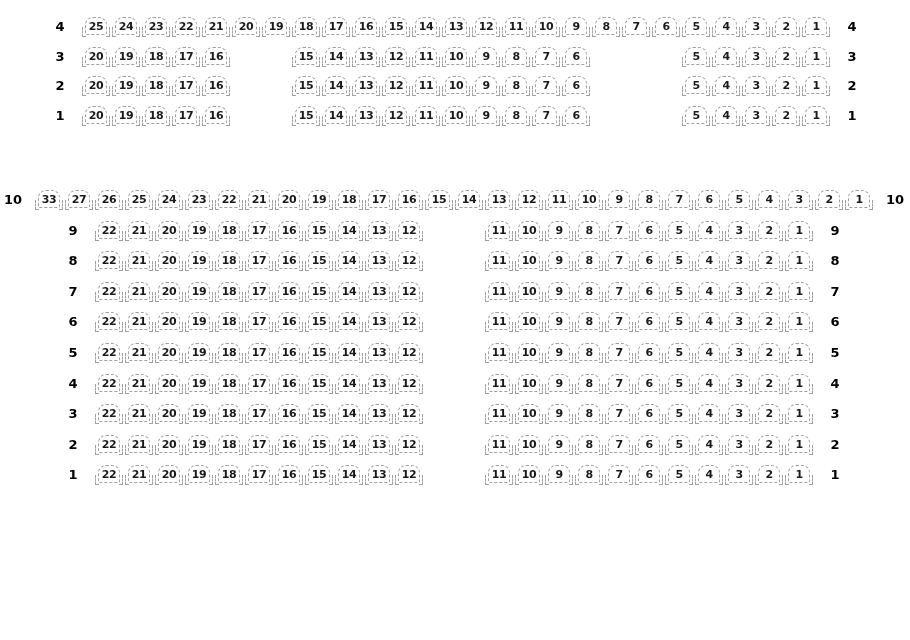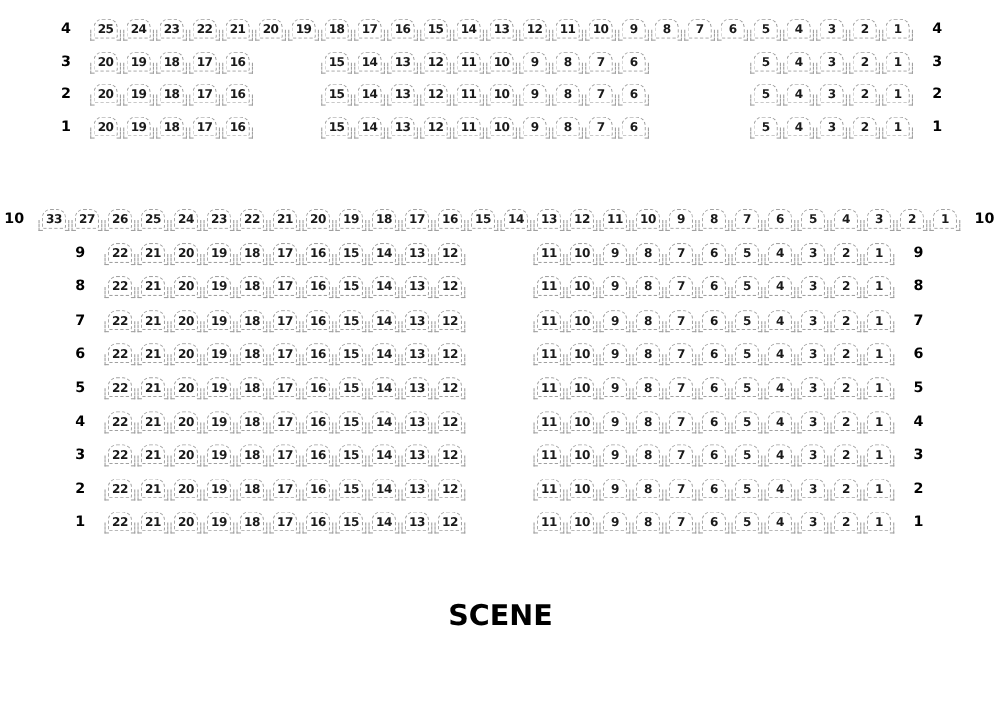--- a/index.html
+++ b/index.html
@@ -1032,14 +1032,13 @@
       </div>
       <div class="seat" style="left: 758px; top: 465px;">
         <span class="seat-num">2</span>
       </div>
       <div class="seat" style="left: 788px; top: 465px;">
         <span class="seat-num">1</span>
       </div>
       <div class="row-label" style="left: 60px; top: 467px; width: 26px;">1</div>
       <div class="row-label" style="left: 822px; top: 467px; width: 26px;">1</div>
     </div>
-  <div class="section-label" id="scene-label">SCENE</div>
 </div>
 
 </body></html>

